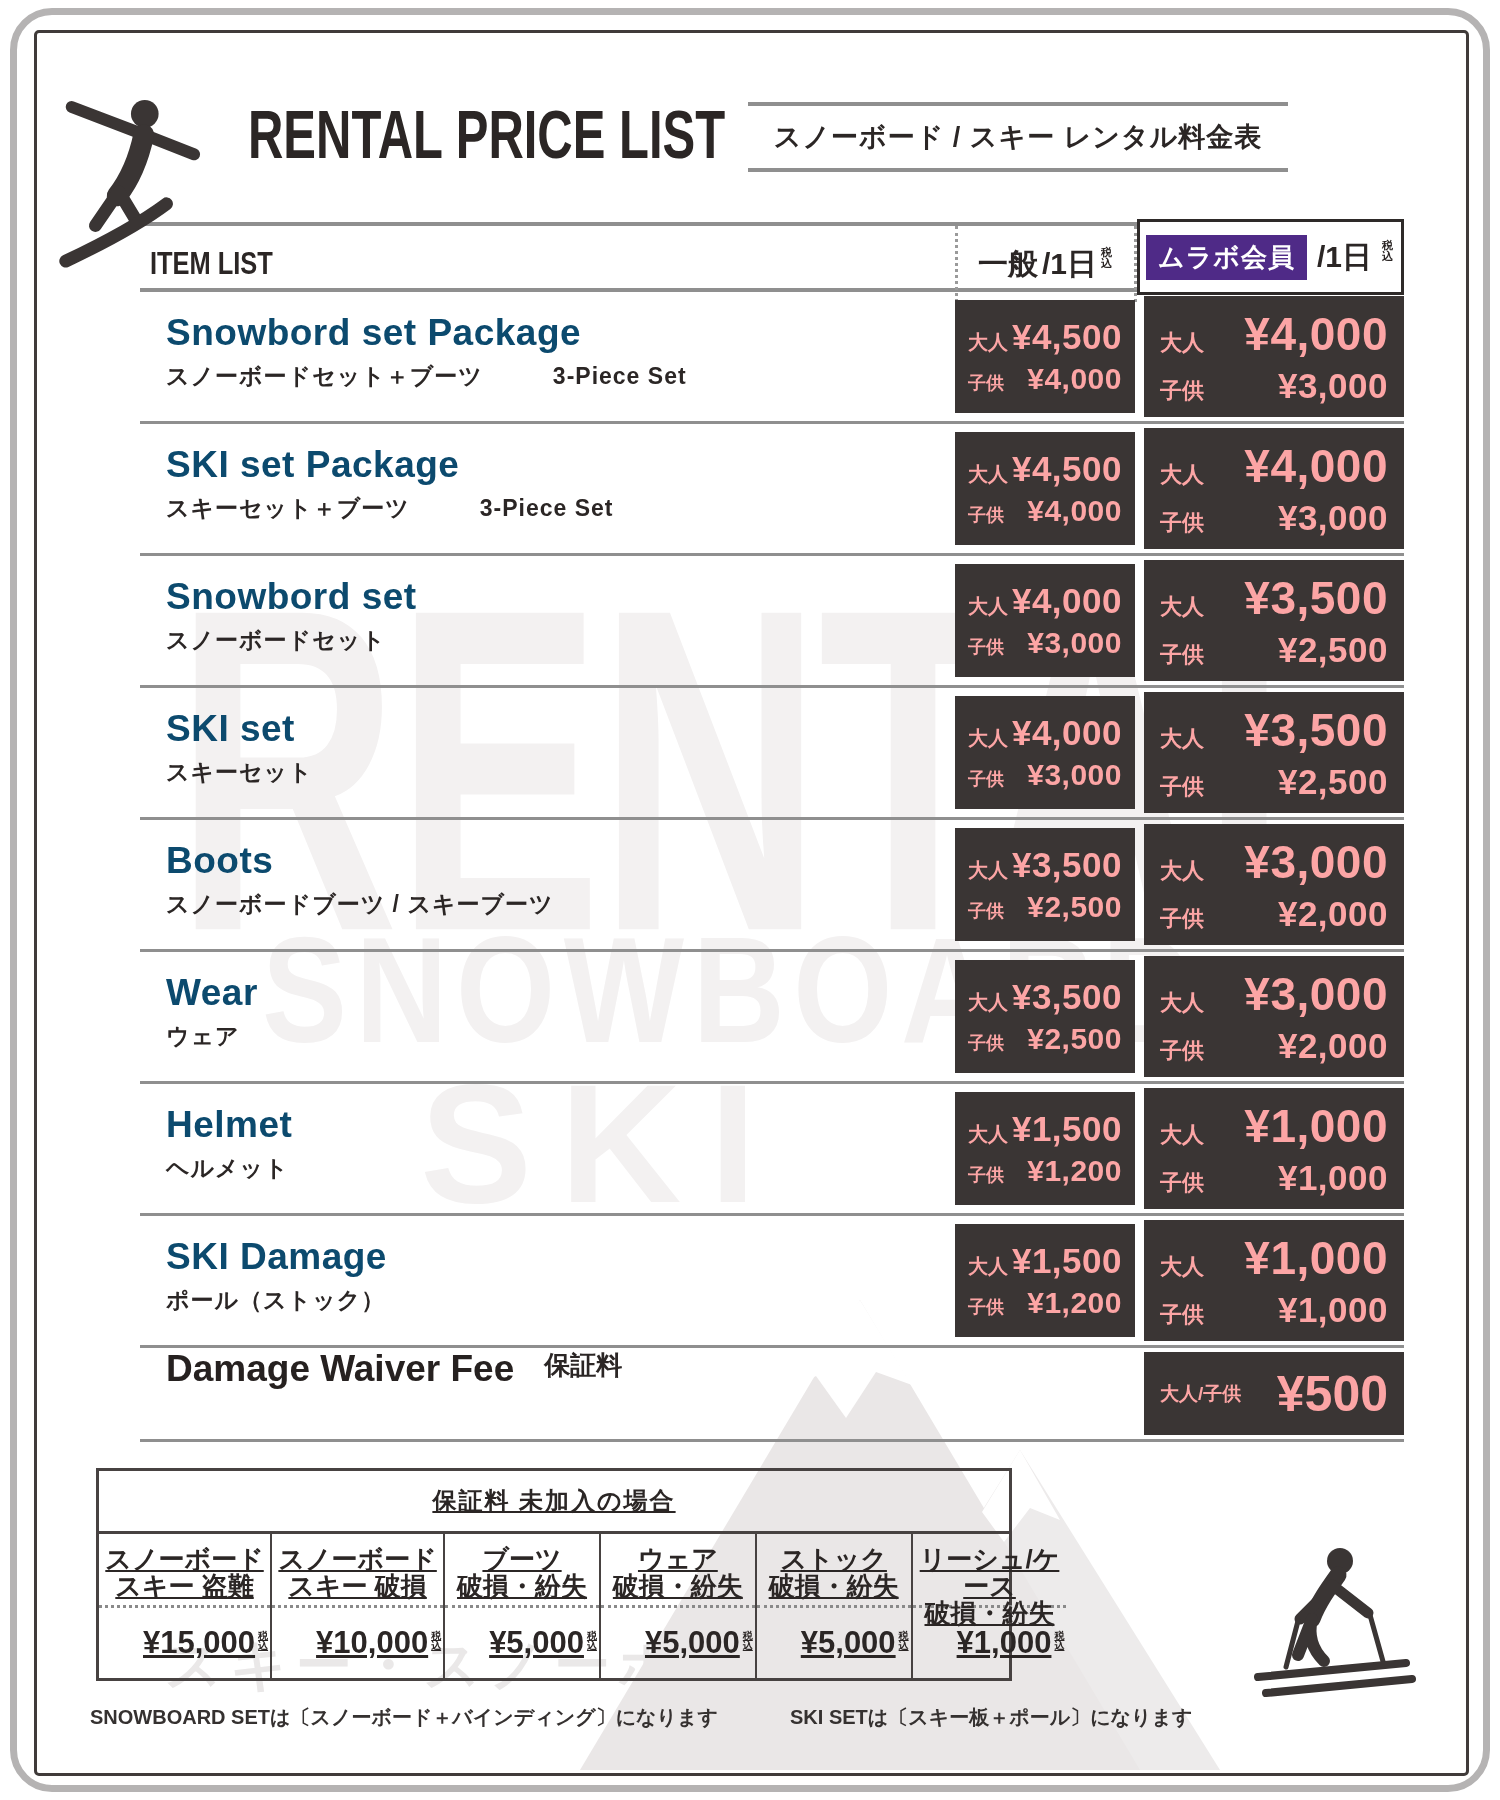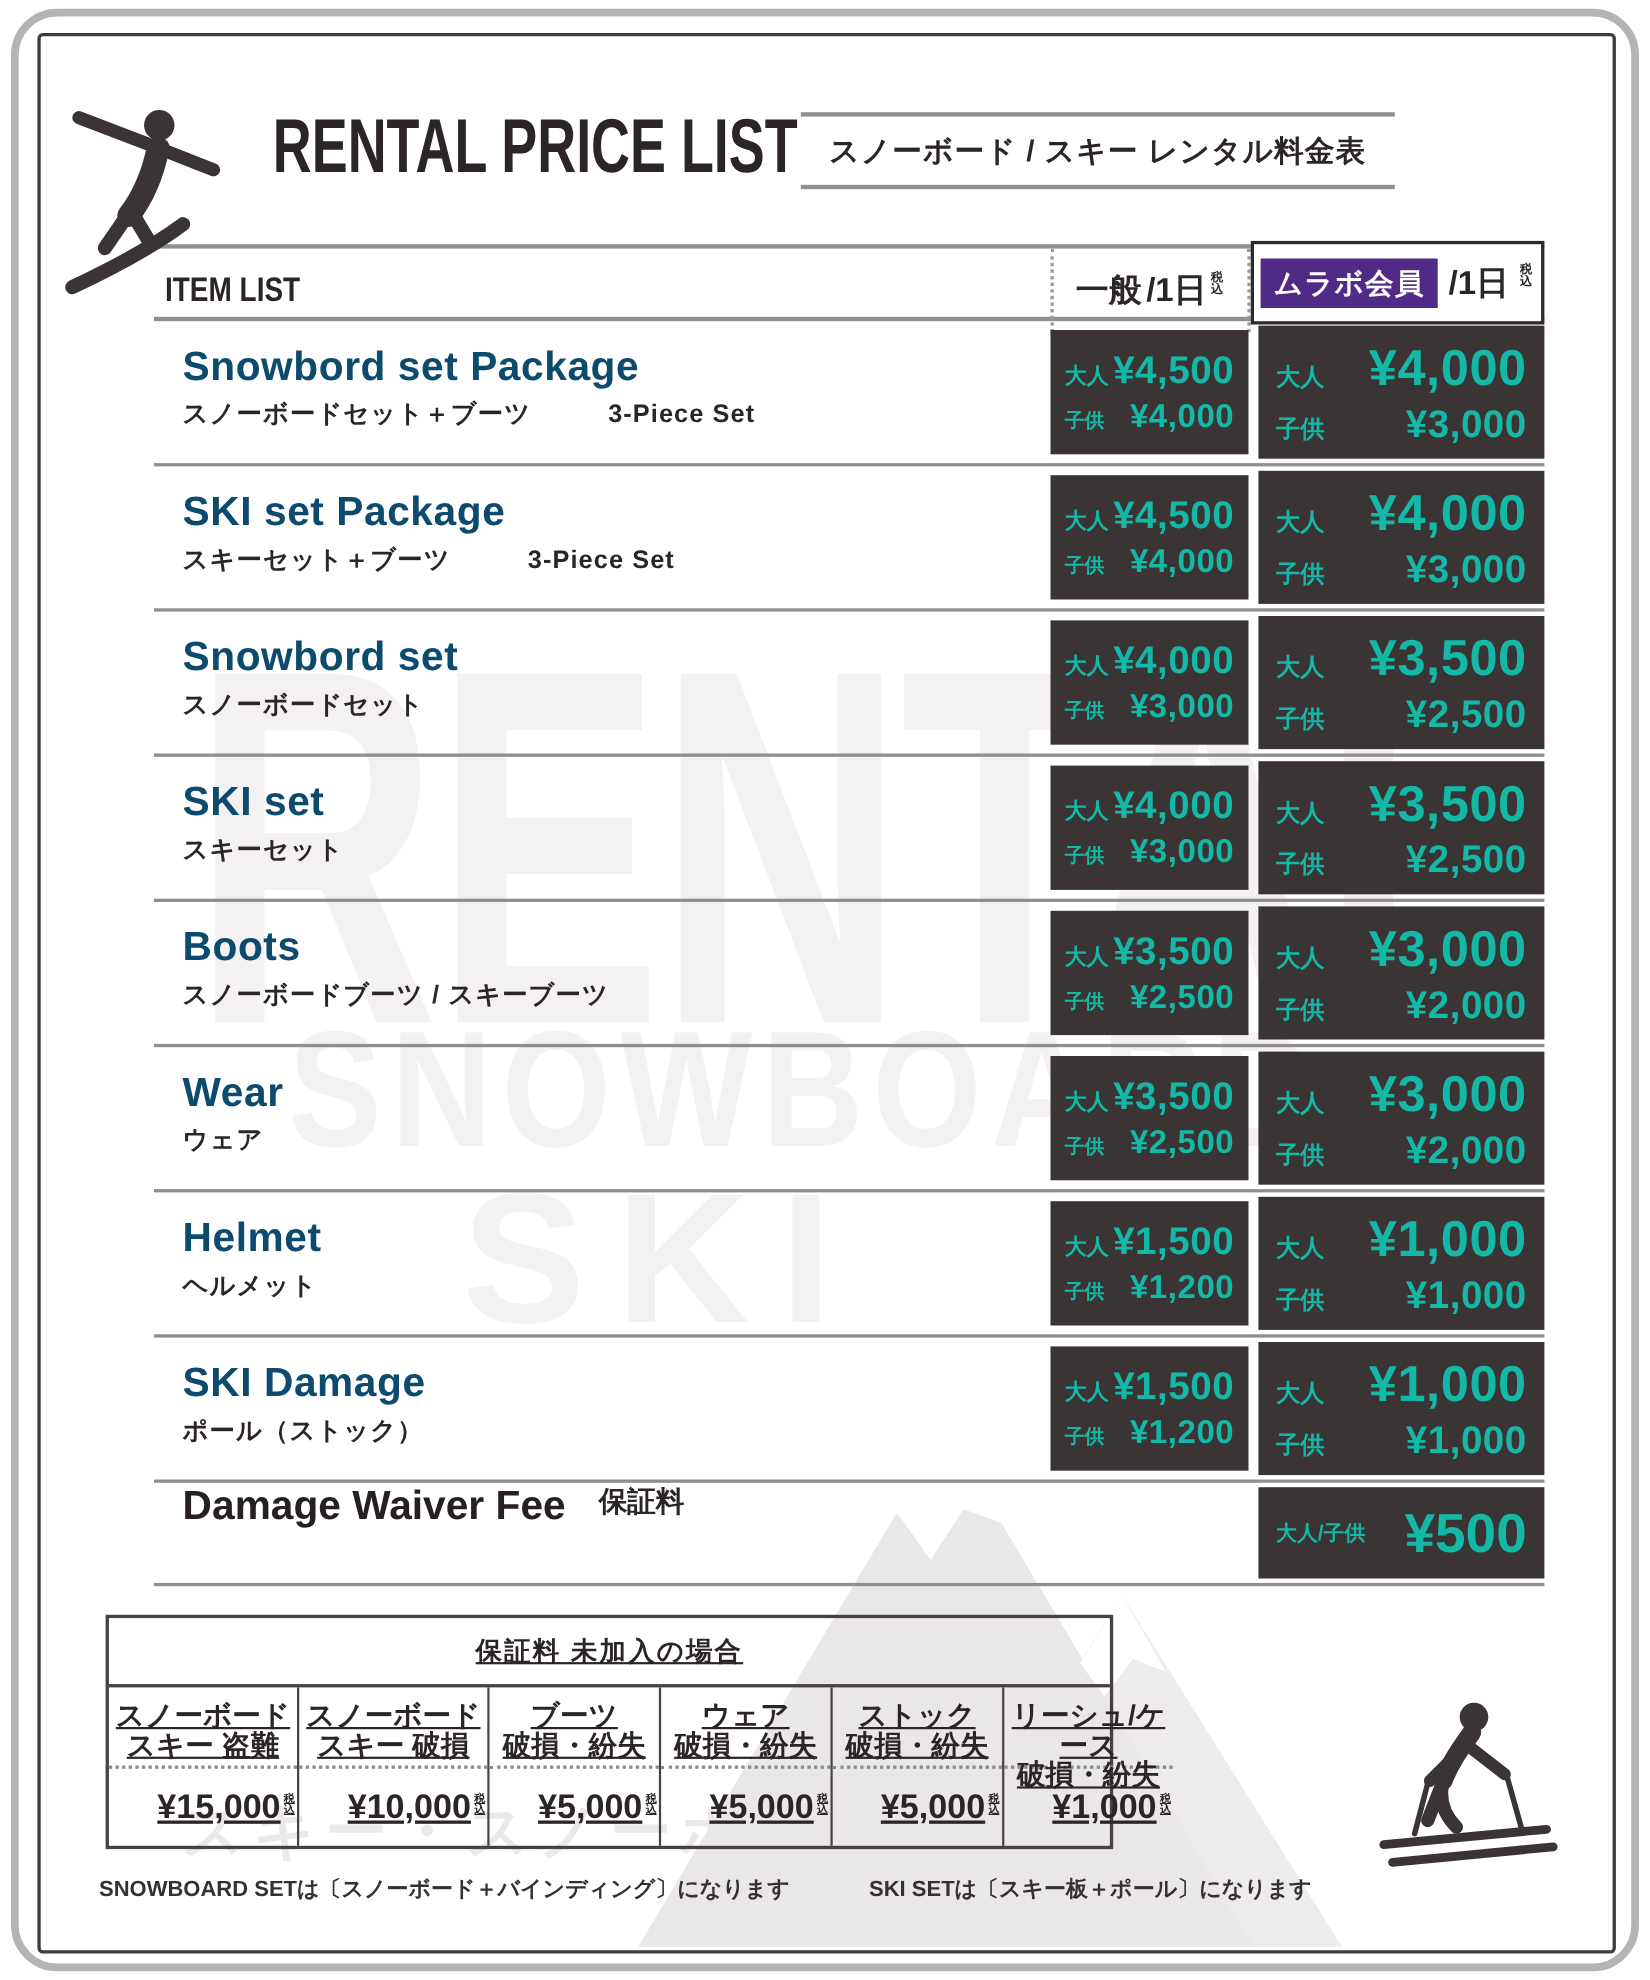--- a/index.html
+++ b/index.html
@@ -20,21 +20,21 @@
                 transform:scaleX(0.85);transform-origin:left top;}
   .wm-ski{left:420px;top:1060px;font-size:168px;line-height:168px;letter-spacing:28px;}
   .wm-bottom-text{left:165px;top:1635px;font-size:56px;line-height:60px;letter-spacing:8px;color:#eae8e8;}
   .wm-mountain{position:absolute;left:520px;top:1280px;width:700px;height:490px;z-index:0;}
 
   
   .snowboarder{position:absolute;left:42px;top:92px;width:168px;height:190px;z-index:2;}
   .page-title{position:absolute;left:248px;top:94px;font-size:62px;line-height:72px;font-weight:bold;
               letter-spacing:0px;color:#2b2625;white-space:nowrap;z-index:2;
               transform:scale(0.79,1.12);transform-origin:left top;}
-  .subtitle-box{position:absolute;left:728px;top:102px;width:540px;height:62px;z-index:2;
+  .subtitle-box{position:absolute;left:748px;top:102px;width:540px;height:62px;z-index:2;
                 border-top:4px solid #8f8f8f;border-bottom:4px solid #8f8f8f;
                 display:flex;align-items:center;justify-content:center;
                 font-size:27px;font-weight:bold;letter-spacing:1px;}
 
   
   .table{position:absolute;left:140px;top:222px;width:1264px;z-index:1;}
   .thead{height:62px;border-top:4px solid #8f8f8f;border-bottom:4px solid #8f8f8f;
          display:grid;grid-template-columns:815px 182px 267px;box-sizing:content-box;}
   .th-item{display:flex;align-items:center;padding-left:10px;}
   .th-item span{font-size:31px;font-weight:bold;transform:scaleX(0.82);transform-origin:left center;
@@ -53,21 +53,21 @@
   .row{height:132px;border-bottom:3px solid #8f8f8f;box-sizing:border-box;
        display:grid;grid-template-columns:815px 182px 267px;}
   .cell-label{padding:20px 0 0 26px;box-sizing:border-box;}
   .item-name{font-size:37px;font-weight:bold;color:#0c4a6e;letter-spacing:0.5px;}
   .sub-line{display:flex;align-items:baseline;margin-top:7px;}
   .item-sub{font-size:23px;font-weight:bold;letter-spacing:1px;}
   .item-note{font-size:23px;font-weight:bold;margin-left:70px;letter-spacing:1px;}
 
   .cell-general{padding:8px 2px 8px 0;box-sizing:border-box;}
   .cell-member{padding:4px 0 4px 7px;box-sizing:border-box;}
-  .block{height:100%;box-sizing:border-box;color:#14b8a6;display:flex;flex-direction:column;
+  .block{height:100%;box-sizing:border-box;color:#fca5a5;display:flex;flex-direction:column;
          justify-content:center;gap:5px;}
   .block-g{background:#3a3534;padding:0 13px;}
   .block-m{background:#3a3534;padding:0 16px;}
   .price-line{display:flex;justify-content:space-between;align-items:baseline;}
   .lab-g-a{font-size:20px;font-weight:bold;}
   .lab-g-c{font-size:18px;font-weight:bold;}
   .pg-a{font-size:35px;font-weight:bold;letter-spacing:0.5px;}
   .pg-c{font-size:30px;font-weight:bold;letter-spacing:0.5px;}
   .lab-m{font-size:22px;font-weight:bold;}
   .pm-a{font-size:46px;font-weight:bold;letter-spacing:0.5px;}

